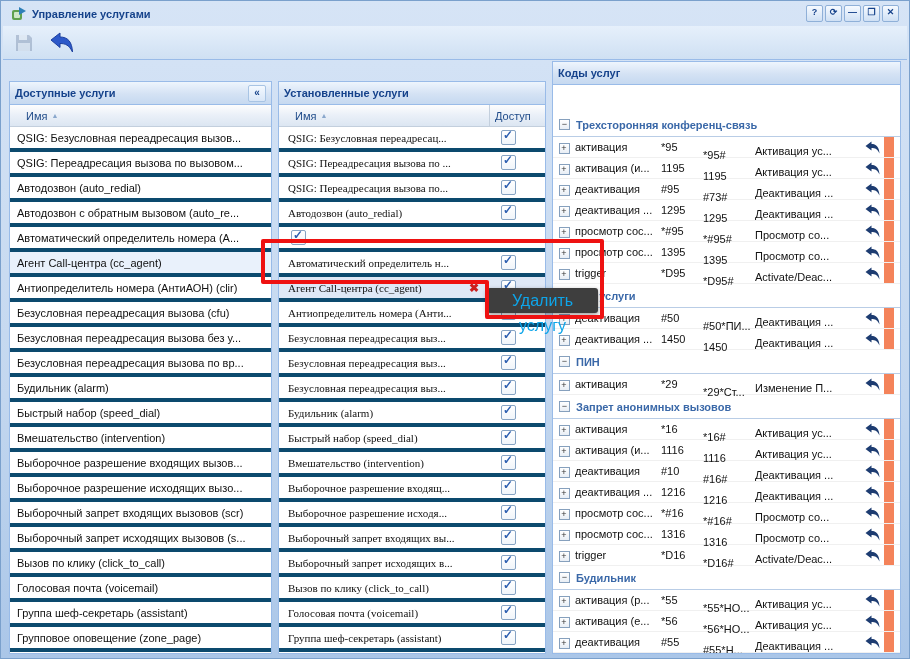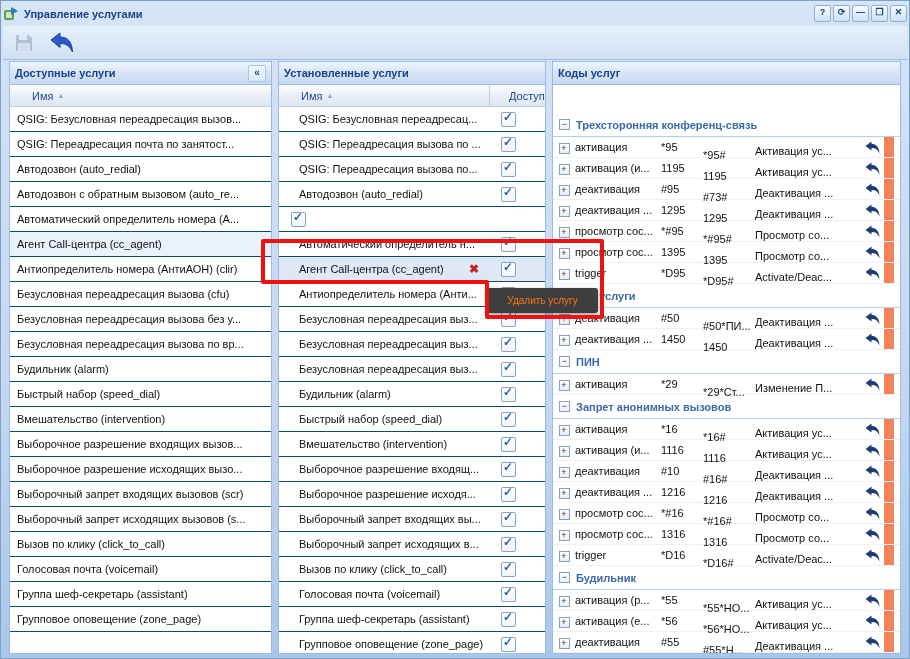--- a/index.html
+++ b/index.html
@@ -1,57 +1,57 @@
 <!DOCTYPE html>
 <html style="--marker: #f4835a;"><head>
 <meta charset="utf-8">
 <style>
   html,body{margin:0;padding:0;}
   body{width:910px;height:659px;overflow:hidden;font-family:"Liberation Sans",sans-serif;background:#9db8dc;}
   .window{position:relative;width:908px;height:657px;border:1px solid #7aa0cc;background:linear-gradient(180deg,#d6e4f6 0%,#c3d7ef 60%,#aac6e8 100%);box-sizing:content-box;}
 
   
-  .titlebar{display:flex;align-items:center;height:25px;padding:0 2px;gap:5px;}
+  .titlebar{display:flex;align-items:center;height:25px;padding:0 10px;gap:5px;}
   .title{font-size:11px;font-weight:bold;color:#15428b;flex:1;white-space:nowrap;}
   .wbtn{width:15px;height:15px;margin-left:2px;border:1px solid #8fb0d8;border-radius:2px;
         background:linear-gradient(180deg,#f6faff,#cfe0f4);font-size:9px;line-height:13px;
         text-align:center;color:#15428b;font-weight:bold;cursor:default;}
 
   
   .toolbar{height:33px;margin:0 2px;background:linear-gradient(180deg,#e6f0fb,#cfe0f3);
            border-bottom:1px solid #99bbe8;display:flex;align-items:center;padding:0 8px;gap:12px;}
   .tbtn{width:26px;height:26px;display:flex;align-items:center;justify-content:center;border-radius:3px;}
   .tbtn.disabled{opacity:.45;}
 
   
   .panels{position:absolute;left:8px;right:8px;top:60px;bottom:4px;display:flex;gap:6px;}
   .panel{border:1px solid #99bbe8;background:#fff;display:flex;flex-direction:column;overflow:hidden;}
-  .p-avail{width:261px;flex:0 0 261px;}
-  .p-inst{width:266px;flex:0 0 266px;}
+  .p-avail{width:261px;flex:0 0 261px;margin-top:20px;}
+  .p-inst{width:266px;flex:0 0 266px;margin-top:20px;}
   .p-codes{flex:1;gap:28px;}
   .phdr{flex:0 0 22px;display:flex;align-items:center;padding:0 5px;
         background:linear-gradient(180deg,#eef5fd 0%,#d4e2f4 55%,#c6d9f0 100%);
         border-bottom:1px solid #99bbe8;font-size:11px;font-weight:bold;color:#15428b;}
   .phdr .sp{flex:1;}
   .collapse{width:16px;height:15px;font-size:10px;line-height:14px;text-align:center;color:#15428b;
             border:1px solid #a8c4e4;border-radius:2px;background:linear-gradient(180deg,#f4f9ff,#d8e6f7);}
   .colhdr{flex:0 0 21px;display:flex;align-items:stretch;
           background:linear-gradient(180deg,#fdfdfd,#eaf0f8 48%,#dce6f2);
           border-bottom:1px solid #c3cfdd;font-size:11px;color:#1e4a89;}
-  .ch-name{flex:1;display:flex;align-items:center;padding-left:22px;}
-  .ch-access{width:56px;flex:0 0 56px;border-left:1px solid #c3cfdd;display:flex;align-items:center;padding-left:19px;box-sizing:border-box;}
+  .ch-name{flex:1;display:flex;align-items:center;padding-left:16px;}
+  .ch-access{width:56px;flex:0 0 56px;border-left:1px solid #c3cfdd;display:flex;align-items:center;padding-left:5px;box-sizing:border-box;}
   .arrow{font-size:7px;color:#89a7cc;margin-left:4px;}
 
   .list{flex:1;overflow:hidden;position:relative;background:#fff;}
-  .lrow,.irow{height:25px;box-sizing:border-box;border-bottom:1px solid #0c4a6e;font-size:11px;color:#111;
+  .lrow,.irow{height:25px;box-sizing:border-box;border-bottom:4px solid #0c4a6e;font-size:11px;color:#111;
               display:flex;align-items:center;background:#fff;}
   .lrow{padding:0 4px 0 7px;white-space:nowrap;overflow:hidden;}
   .lrow.hl{background:#e9f1fb;}
-  .i-name{flex:1;padding-left:20px;padding-right:10px;white-space:nowrap;overflow:hidden;
-          display:flex;align-items:center;justify-content:space-between;}
+  .i-name{flex:1;padding-left:9px;padding-right:10px;white-space:nowrap;overflow:hidden;
+          display:flex;align-items:center;justify-content:space-between;font-family:Liberation Serif, serif;}
   .i-access{width:56px;flex:0 0 56px;display:flex;align-items:center;padding-left:12px;box-sizing:border-box;align-self:stretch;}
   .irow.sel{background:#dfe8f6;}
   .del{color:#cc1f1f;font-size:12px;font-weight:bold;line-height:1;}
   .cb{width:13px;height:13px;border:1px solid #86a3c3;border-radius:2px;
       background:linear-gradient(180deg,#ffffff,#f0f5fa);position:relative;display:inline-block;}
   .cb::after{content:"\2713";position:absolute;left:1px;top:-3px;font-size:12px;font-weight:bold;color:#2d5fb0;}
 
   
   .ghdr{height:24px;box-sizing:border-box;display:flex;align-items:center;gap:6px;padding-left:6px;
         font-size:11px;font-weight:bold;color:#3a68a8;border-bottom:1px solid #b9cde6;background:#fff;}
@@ -62,22 +62,22 @@
         border-bottom:1px solid #f0f0f0;background:#fff;}
   .c-exp{flex:0 0 22px;text-align:center;}
   .c-name{flex:0 0 86px;white-space:nowrap;overflow:hidden;}
   .c-code{flex:0 0 42px;white-space:nowrap;overflow:hidden;}
   .c-full{flex:0 0 52px;white-space:nowrap;overflow:hidden;margin-top:16px;}
   .c-desc{flex:1;white-space:nowrap;overflow:hidden;margin-top:8px;}
   .c-undo{flex:0 0 24px;display:flex;align-items:center;justify-content:center;}
   .c-mark{flex:0 0 10px;align-self:stretch;background:var(--marker,#f4835a);margin-right:6px;}
 
   
-  .tooltip{position:absolute;left:486px;top:287px;width:111px;height:25px;background:#3e3e3e;color:#f97316;
-           font-size:10px;line-height:25px;text-align:center;border-radius:3px;z-index:55;
+  .tooltip{position:absolute;left:486px;top:287px;width:111px;height:25px;background:#3e3e3e;color:#0ea5e9;
+           font-size:16px;line-height:25px;text-align:center;border-radius:3px;z-index:55;
            box-shadow:0 2px 5px rgba(0,0,0,.4);}
   .annotation-svg{position:absolute;left:0;top:0;width:910px;height:659px;pointer-events:none;z-index:60;}
 </style>
 </head>
 <body>
 
 <div class="window">
 
   <div class="titlebar">
     <span style="display:flex;">
@@ -125,21 +125,21 @@
         <span class="collapse">«</span>
       </div>
       <div class="colhdr">
         <span class="ch-name">
           <span>Имя</span>
           <span class="arrow">▲</span>
         </span>
       </div>
       <div class="list">
           <div class="lrow">QSIG: Безусловная переадресация вызов...</div>
-          <div class="lrow">QSIG: Переадресация почта по занятост...</div>
+          <div class="lrow">QSIG: Переадресация вызова по вызовом...</div>
           <div class="lrow">Автодозвон (auto_redial)</div>
           <div class="lrow">Автодозвон с обратным вызовом (auto_re...</div>
           <div class="lrow">Автоматический определитель номера (А...</div>
           <div class="lrow hl">Агент Call-центра (cc_agent)</div>
           <div class="lrow">Антиопределитель номера (АнтиАОН) (clir)</div>
           <div class="lrow">Безусловная переадресация вызова (cfu)</div>
           <div class="lrow">Безусловная переадресация вызова без у...</div>
           <div class="lrow">Безусловная переадресация вызова по вр...</div>
           <div class="lrow">Будильник (alarm)</div>
           <div class="lrow">Быстрый набор (speed_dial)</div>

